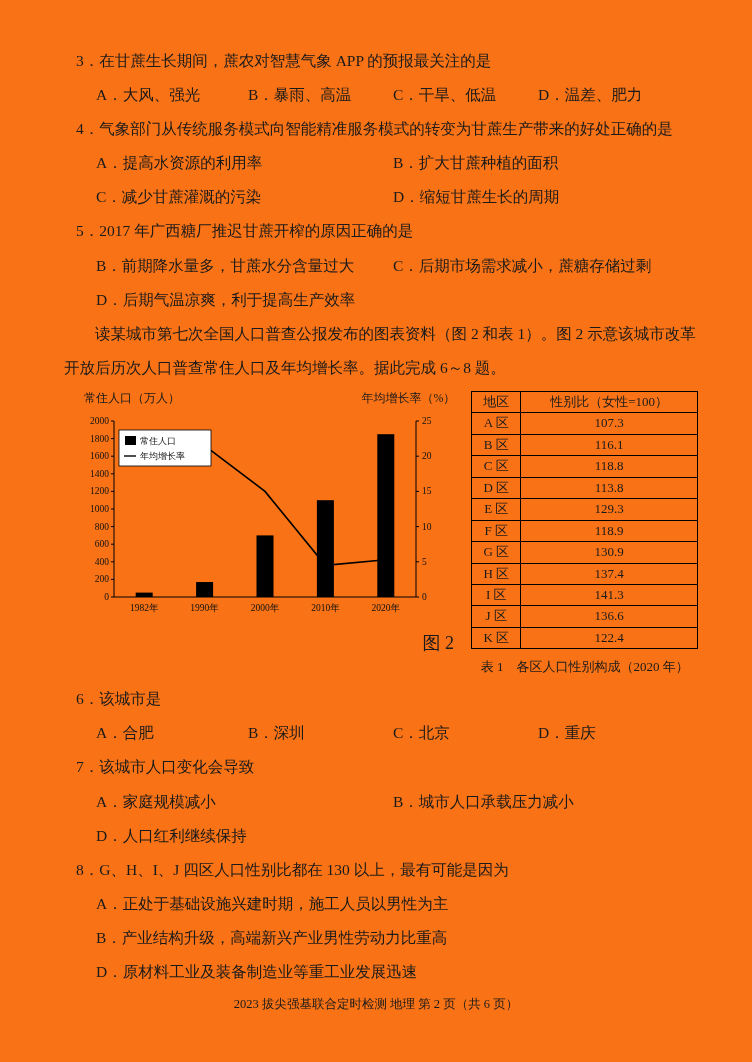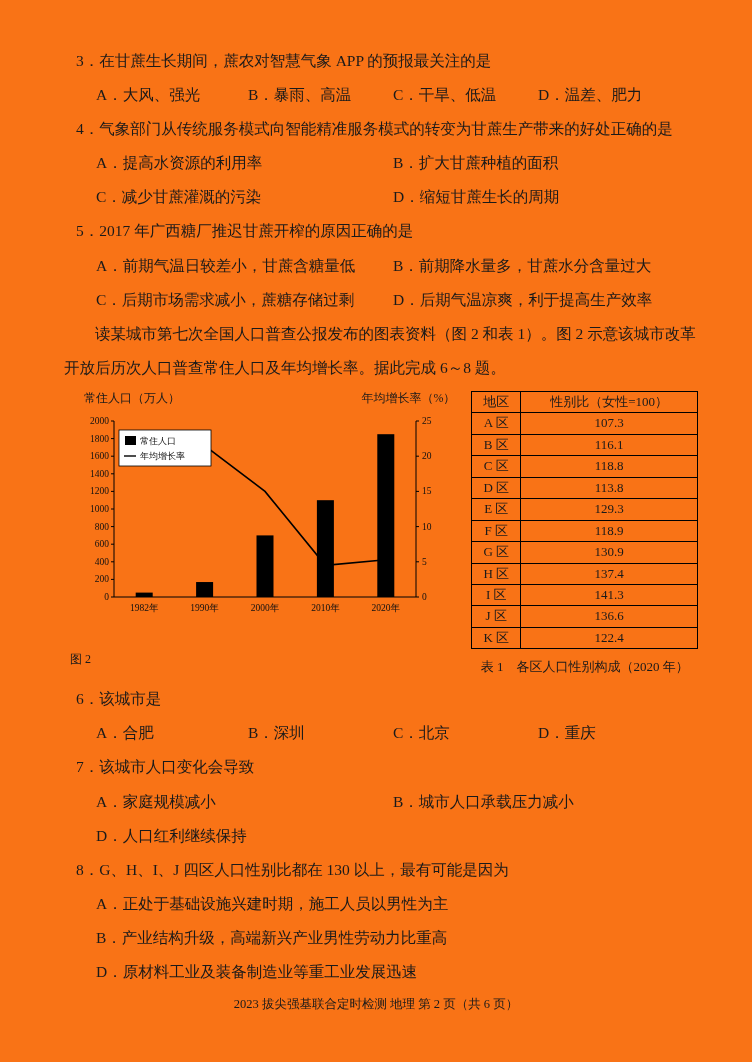--- a/index.html
+++ b/index.html
@@ -13,21 +13,21 @@
   .question .stem { padding-left:12px; }
   .options { padding-left:32px; }
   .options.row4 { display:grid; grid-template-columns:152px 145px 145px auto; }
   .options.grid2 { display:grid; grid-template-columns:297px auto; }
   .options.list .option { display:block; }
   .passage { text-indent:2em; }
 
   .figure-row { display:flex; align-items:flex-start; margin:4px 0 6px 6px; line-height:1.3; }
   .chart-wrap { width:400px; }
   .chart-titles { display:flex; justify-content:space-between; font-size:12px; padding:2px 2px 2px 14px; }
-  .chart-caption { width:384px; text-align:left; font-size:12px; margin-top:22px; }
+  .chart-caption { width:384px; text-align:right; font-size:18px; margin-top:2px; }
   svg text { font-family:"Liberation Serif","DejaVu Serif",serif; fill:#111; }
 
   .table-wrap { width:234px; margin-left:14px; margin-top:2px; }
   table.sex { border-collapse:collapse; width:100%; font-size:13px; }
   table.sex th, table.sex td {
     border:1px solid #000; text-align:center; padding:1px 4px;
     font-weight:normal; line-height:1.42;
   }
   .table-caption { text-align:center; font-size:13px; margin-top:10px; white-space:nowrap; }
 
@@ -54,21 +54,20 @@
           <div class="options grid2">
             <div class="option">A．提高水资源的利用率</div>
             <div class="option">B．扩大甘蔗种植的面积</div>
             <div class="option">C．减少甘蔗灌溉的污染</div>
             <div class="option">D．缩短甘蔗生长的周期</div>
           </div>
         </div>
         <div class="question">
           <div class="stem">5．2017 年广西糖厂推迟甘蔗开榨的原因正确的是</div>
           <div class="options grid2">
-            <div class="option">A．前期气温日较差小，甘蔗含糖量低</div>
             <div class="option">B．前期降水量多，甘蔗水分含量过大</div>
             <div class="option">C．后期市场需求减小，蔗糖存储过剩</div>
             <div class="option">D．后期气温凉爽，利于提高生产效率</div>
           </div>
         </div>
       </div>
 
     <p class="passage">读某城市第七次全国人口普查公报发布的图表资料（图 2 和表 1）。图 2 示意该城市改革开放后历次人口普查常住人口及年均增长率。据此完成 6～8 题。</p>
 
     <div class="figure-row">

